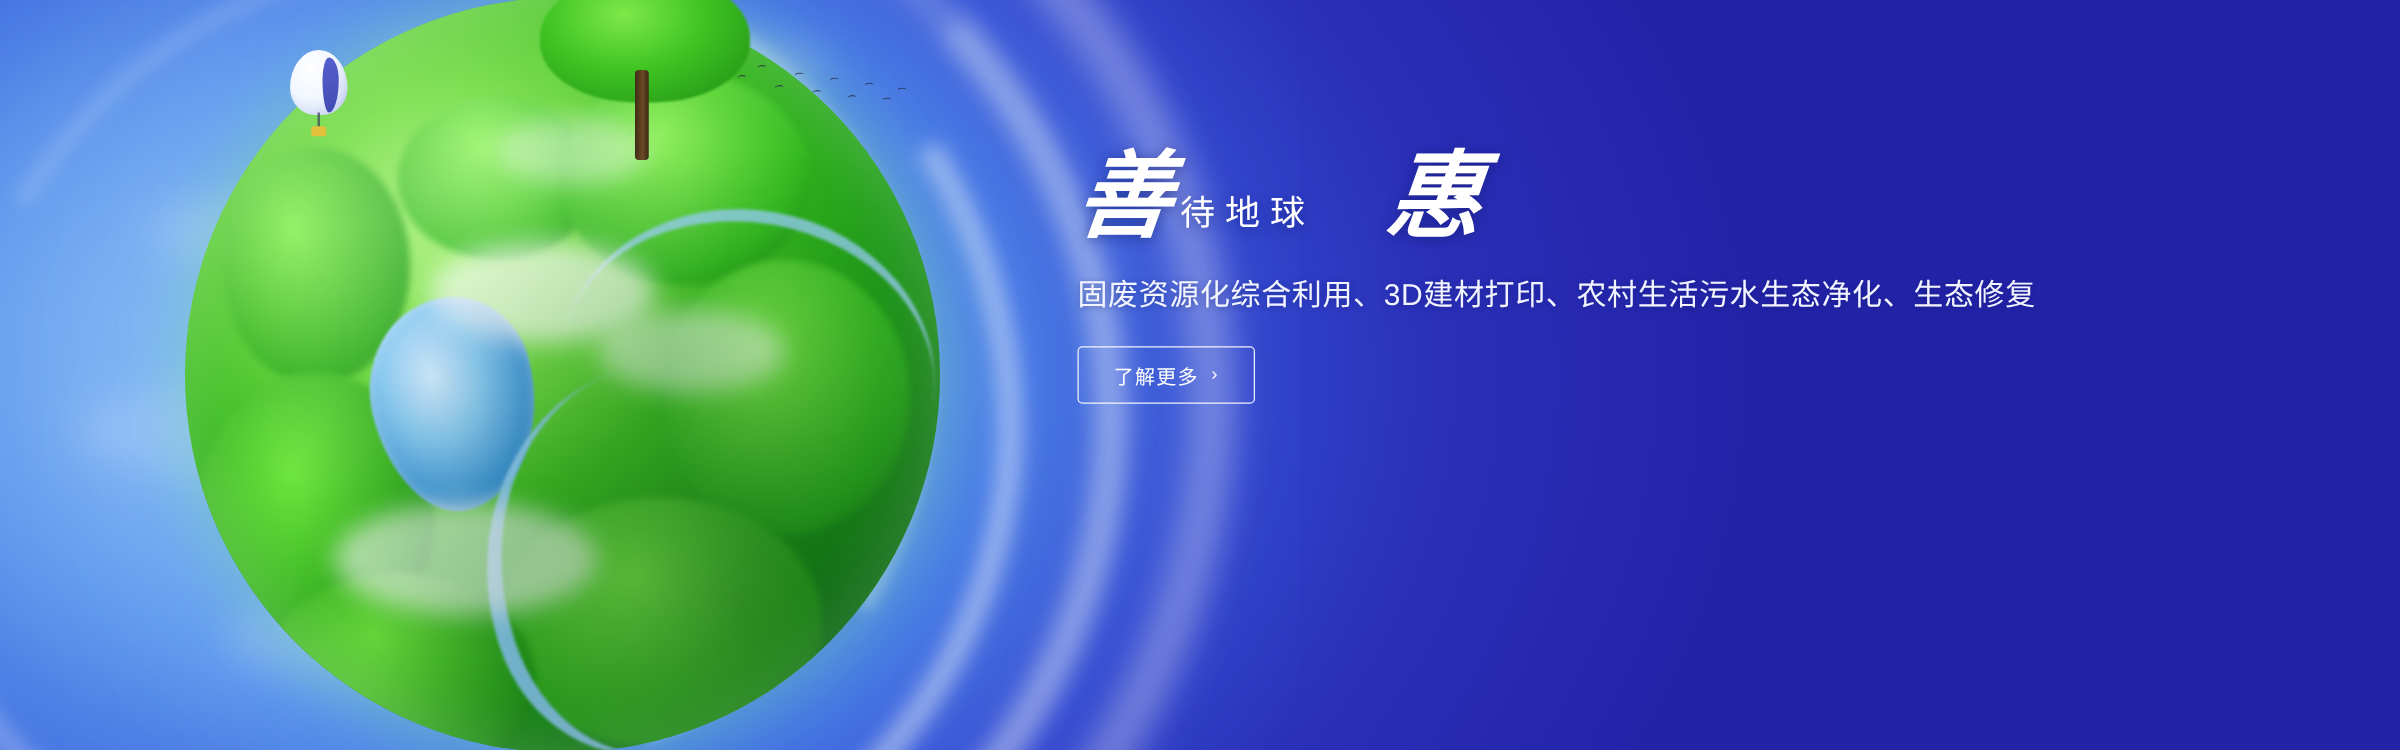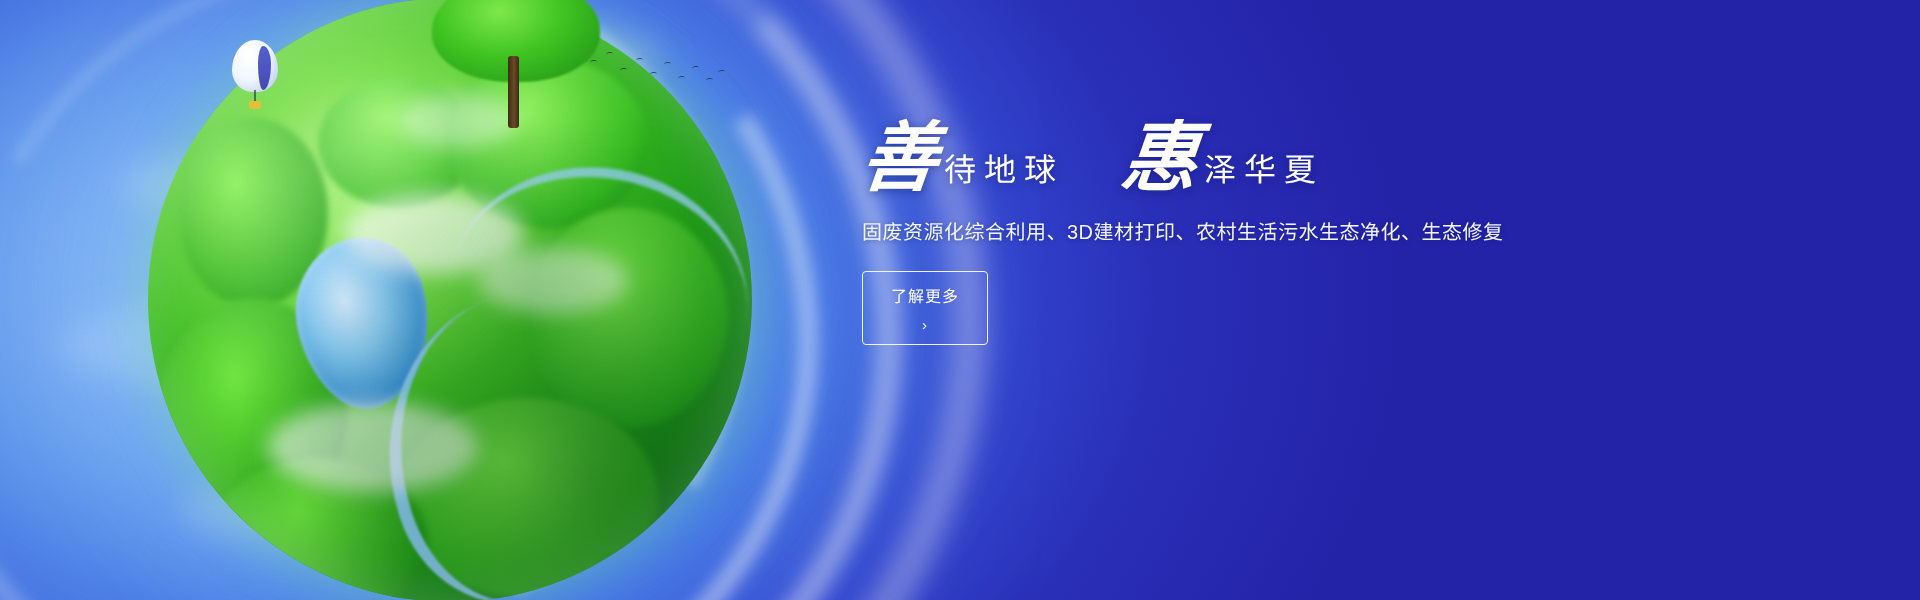--- a/index.html
+++ b/index.html
@@ -147,40 +147,40 @@
   .headline{
     display:flex;align-items:flex-end;color:#ffffff;white-space:nowrap;
     font-family:"Liberation Serif","DejaVu Serif",serif;
     text-shadow:0 2px 10px rgba(10,20,90,.45);
   }
   .brush{
     font-size:76px;line-height:.92;font-weight:700;font-style:italic;
     letter-spacing:0;margin-right:6px;transform:skewX(-6deg);
   }
   .plain{
-    font-size:32px;line-height:1;font-weight:400;letter-spacing:8px;
+    font-size:28px;line-height:1;font-weight:400;letter-spacing:8px;
     padding-bottom:8px;
   }
   .gap{display:inline-block;width:58px;}
 
   .subtitle{
     margin-top:26px;color:#ffffff;font-size:26px;letter-spacing:8px;
     font-weight:400;white-space:nowrap;
     text-shadow:0 1px 6px rgba(10,20,90,.4);
   }
   .desc{
-    margin-top:22px;color:#f2f5ff;font-size:20px;letter-spacing:.5px;
+    margin-top:22px;color:#f2f5ff;font-size:24px;letter-spacing:.5px;
     white-space:nowrap;text-shadow:0 1px 5px rgba(10,20,90,.4);
   }
   .cta{
     margin-top:26px;display:inline-flex;align-items:center;justify-content:center;
-    gap:10px;height:40px;padding:16px 28px;
+    gap:10px;height:40px;padding:2px 28px;
     border:1px solid rgba(255,255,255,.92);border-radius:4px;
     color:#ffffff;font-size:16px;letter-spacing:1px;
-    background:transparent;cursor:pointer;flex-direction:column;
+    background:transparent;cursor:pointer;
   }
   .cta .chev{font-size:15px;line-height:1;opacity:.95;}
 </style>
 </head>
 <body>
 
 <div class="banner">
 
   <div class="sky-haze"></div>
 
@@ -244,21 +244,20 @@
     <i class="bird" style="left:132px;top:22px;"></i>
   </div>
 
   <div class="copy">
 
     <div class="headline">
       <span class="brush">善</span>
       <span class="plain">待地球</span>
       <span class="gap"></span>
       <span class="brush">惠</span>
-      <span class="plain">泽华夏</span>
     </div>
 
 
     <div class="desc">固废资源化综合利用、3D建材打印、农村生活污水生态净化、生态修复</div>
 
     <div class="cta">
       <span>了解更多</span>
       <span class="chev">›</span>
     </div>
 

